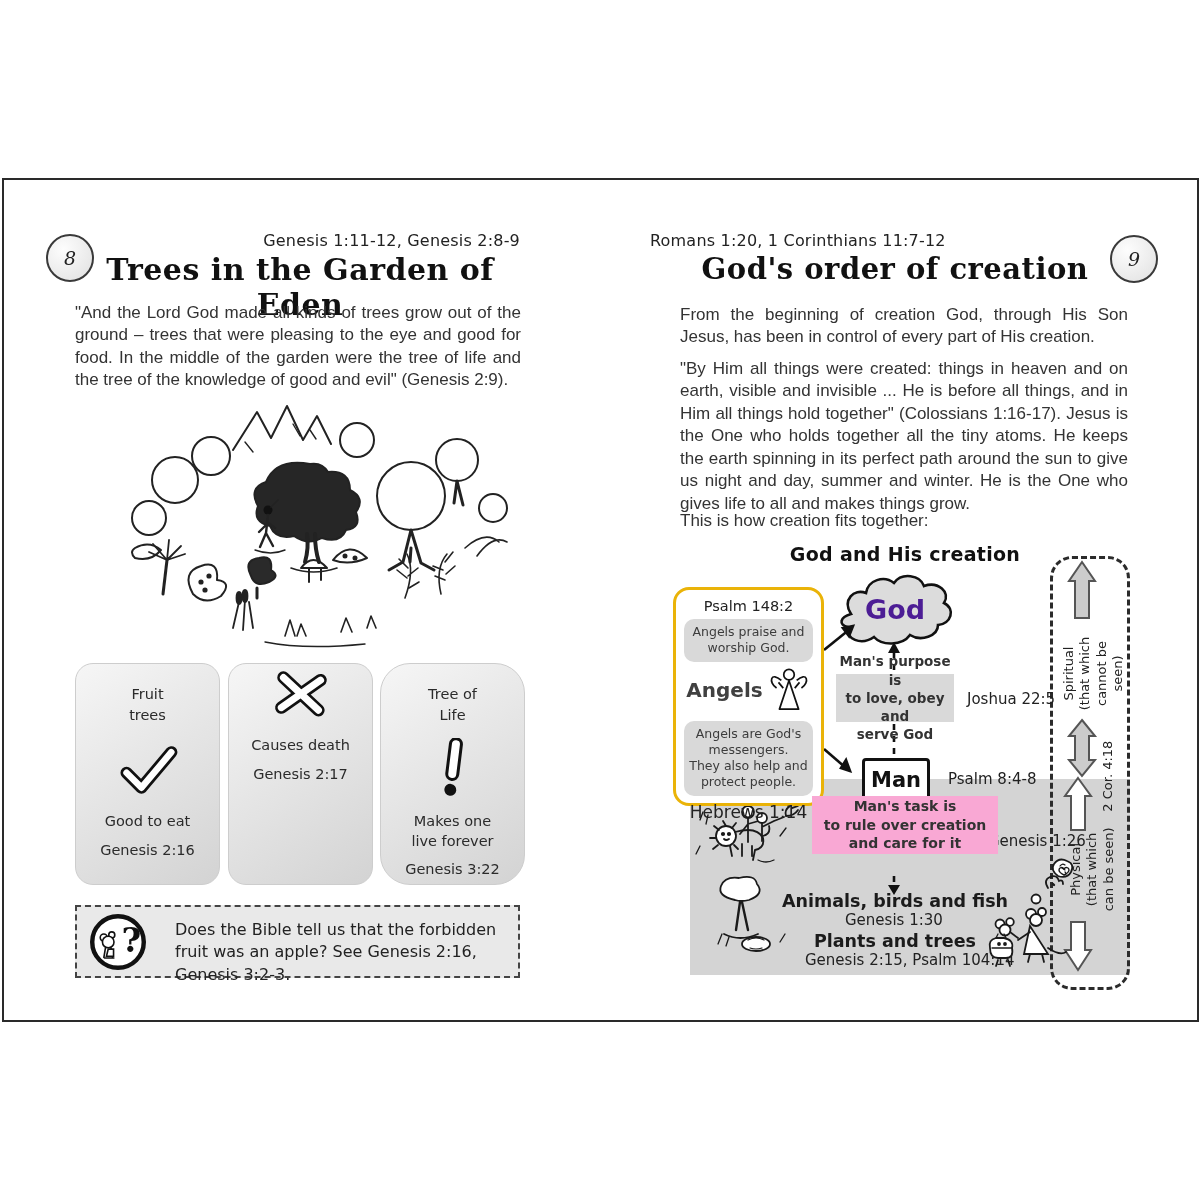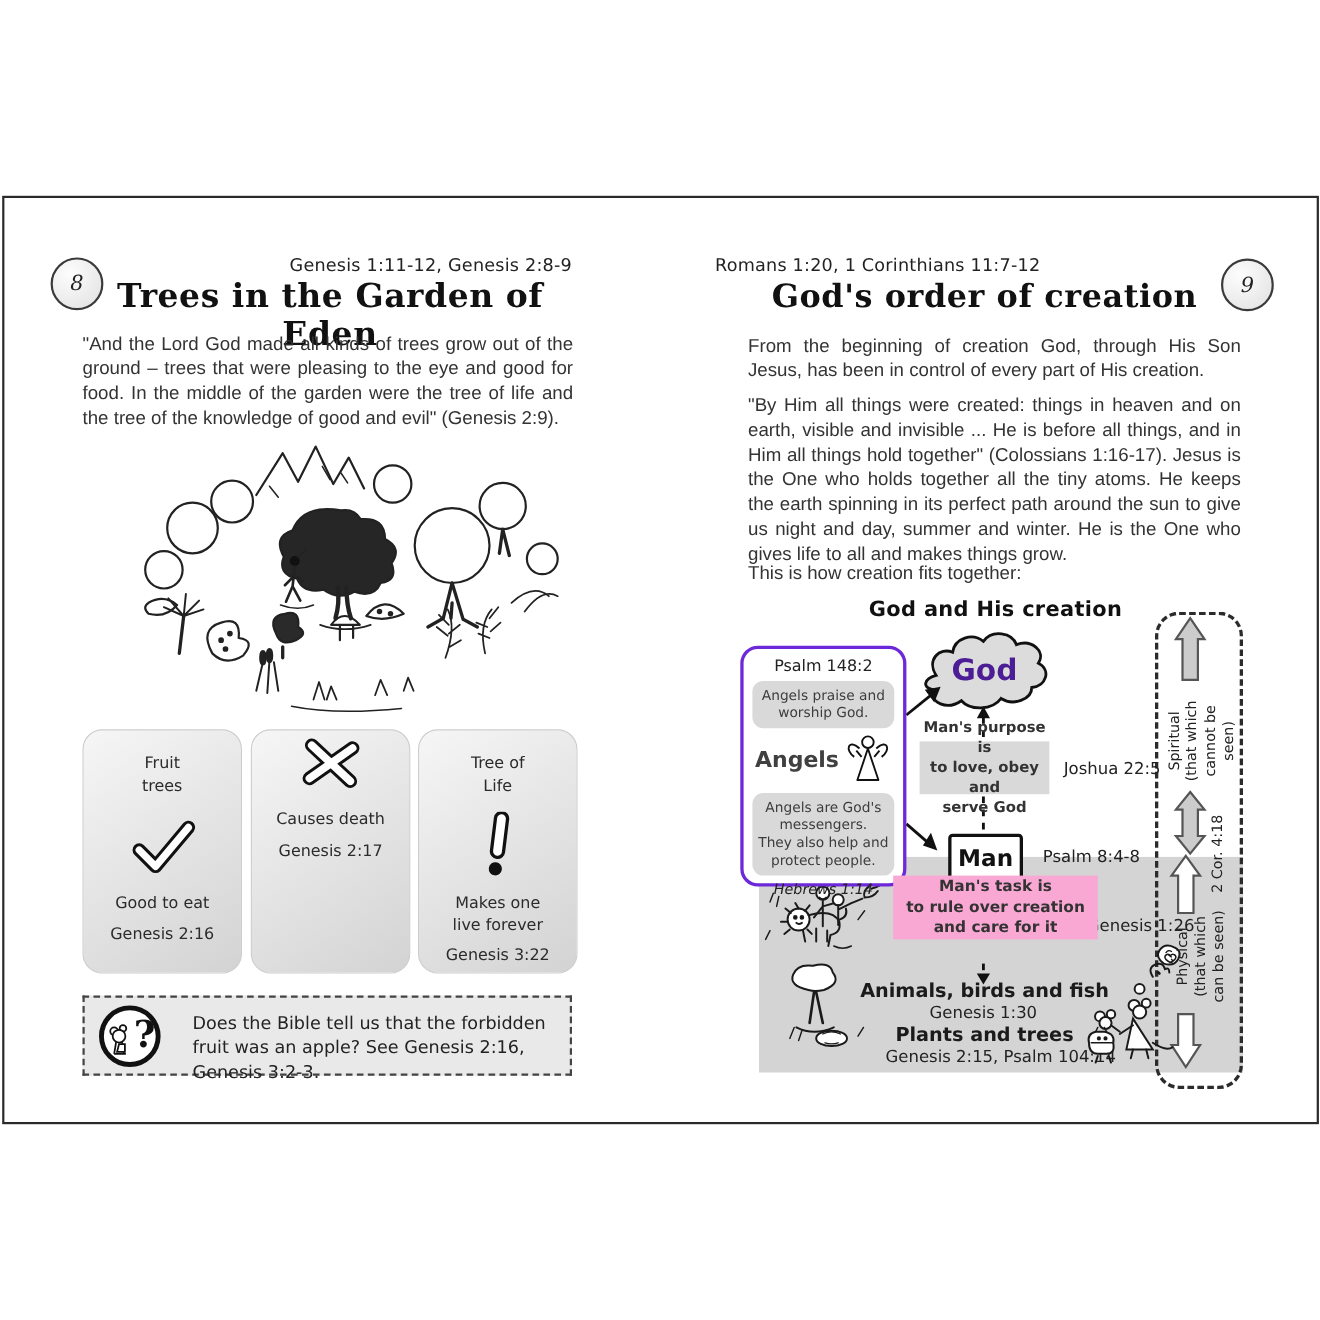--- a/index.html
+++ b/index.html
@@ -32,21 +32,21 @@
   .qtext{position:absolute;left:86px;top:12px;width:340px;
          font-family:"DejaVu Sans",sans-serif;font-size:16px;line-height:1.4;color:#222;margin-left:12px;}
   
   .grayzone{position:absolute;left:690px;top:779px;width:440px;height:196px;background:#d4d4d4;}
   .column{position:absolute;left:1050px;top:556px;width:74px;height:428px;
           border:3px dashed #2b2b2b;border-radius:22px;}
   .dtitle{font-family:"DejaVu Sans",sans-serif;font-weight:bold;font-size:19px;color:#111;
           text-align:center;letter-spacing:.3px;}
   .dref{position:absolute;font-family:"DejaVu Sans",sans-serif;font-size:15px;color:#222;white-space:nowrap;}
   .panel{position:absolute;left:673px;top:587px;width:145px;height:213px;background:#fff;
-         border:3px solid #6d28d9;border-radius:16px;z-index:3;text-align:center;
+         border:3px solid #eab308;border-radius:16px;z-index:3;text-align:center;
          font-family:"DejaVu Sans",sans-serif;}
   .panel .pref{font-size:14.5px;color:#222;margin-top:8px;}
   .note{background:#d9d9d9;border-radius:10px;color:#3c3c3c;font-size:12.5px;line-height:1.3;
         white-space:pre-line;padding:5px 4px;margin:5px 8px 0 8px;}
   .angrow{display:flex;align-items:center;justify-content:center;gap:4px;margin-top:2px;height:52px;}
   .anglabel{font-weight:bold;font-size:20px;color:#404040;}
   .gbox{position:absolute;border-radius:0;text-align:center;
         font-family:"DejaVu Sans",sans-serif;font-weight:bold;font-size:13.5px;line-height:1.35;
         color:#333;white-space:pre-line;z-index:3;display:flex;align-items:center;justify-content:center;}
   .manbox{position:absolute;left:862px;top:758px;width:62px;height:38px;background:#fff;
@@ -152,21 +152,21 @@
         <g transform="rotate(4 35 30)">
           <path d="M14 14 L56 48 M56 14 L14 48" stroke="#111" stroke-width="14" fill="none" stroke-linecap="round"></path>
           <path d="M14 14 L56 48 M56 14 L14 48" stroke="#fff" stroke-width="8" fill="none" stroke-linecap="round"></path>
         </g>
       </svg>
     </div>
     <div class="ccap">Causes death</div>
     <div class="cref">Genesis 2:17</div>
   </div>
 
-  <div class="card" style="left:380px;top:663px;">
+  <div class="card" style="left:380px;top:663px;border-radius:30px;">
     <div class="ctitle">Tree of
 Life</div>
     <div class="cicon">
       <svg width="50" height="62" viewBox="0 0 50 62">
         <g transform="rotate(7 25 30)">
           <path d="M25 6 L25 36" stroke="#111" stroke-width="14" stroke-linecap="round"></path>
           <path d="M25 6 L25 36" stroke="#fff" stroke-width="8" stroke-linecap="round"></path>
           <circle cx="25" cy="52" r="6" fill="#111"></circle>
         </g>
       </svg>
@@ -308,21 +308,21 @@
           <circle cx="23" cy="10" r="5.5"></circle>
           <path d="M23 16 L13 46 L33 46 Z"></path>
           <path d="M17 24 l-5 -6 M29 24 l5 -6"></path>
         </g>
       </svg>
     </div>
     <div class="note">Angels are God's
 messengers.
 They also help and
 protect people.</div>
-    <div class="pref" style="margin-top:6px;font-size:13px;font-style:italic;">Hebrews 1:14</div>
+    <div class="pref" style="margin-top:6px;font-size:17px;">Hebrews 1:14</div>
   </div>
 
   <div class="abs" style="left:850px;top:594px;width:90px;text-align:center;z-index:3;
        font-family:'DejaVu Sans',sans-serif;font-weight:bold;font-size:27px;color:#4c1d95;">God</div>
 
   <div class="gbox" style="left:836px;top:674px;width:118px;height:48px;background:#d9d9d9;">Man's purpose is
 to love, obey and
 serve God</div>
   <div class="dref" style="left:967px;top:690px;">Joshua 22:5</div>
 

